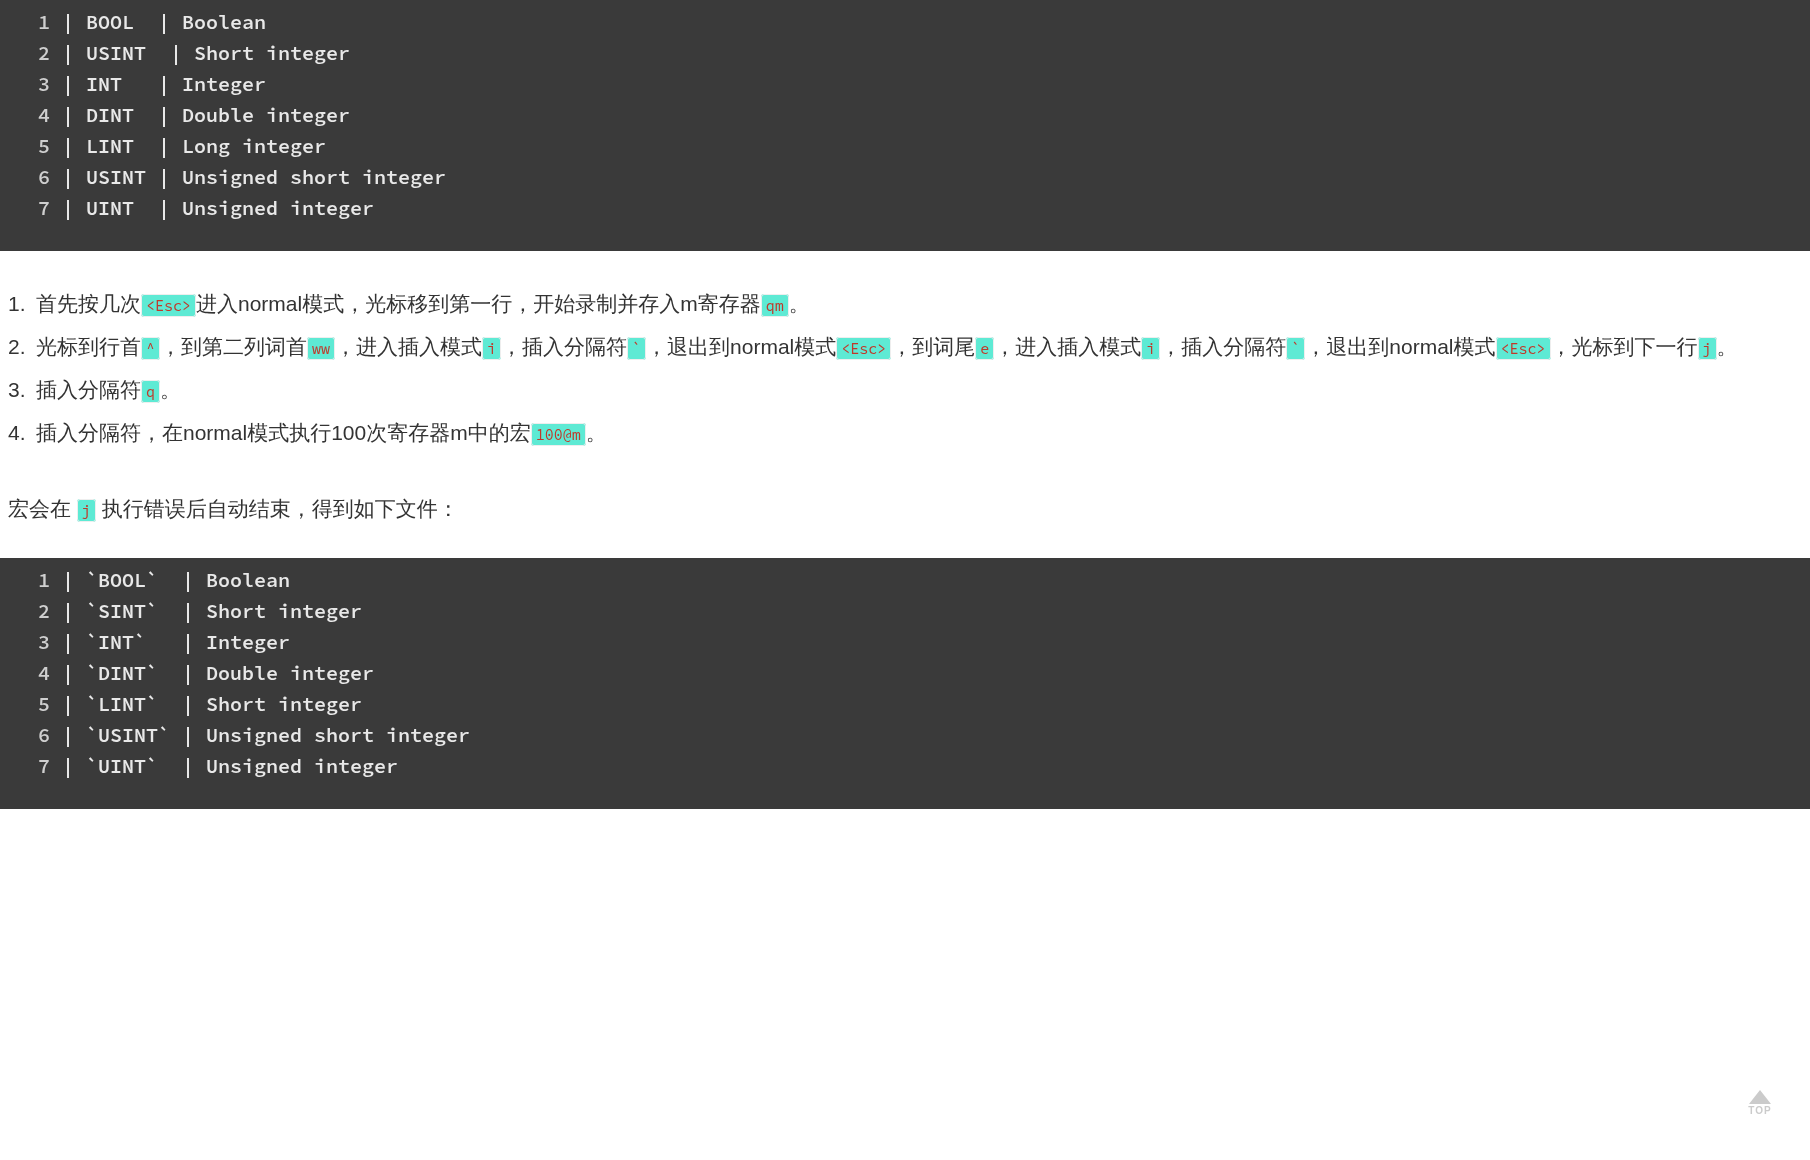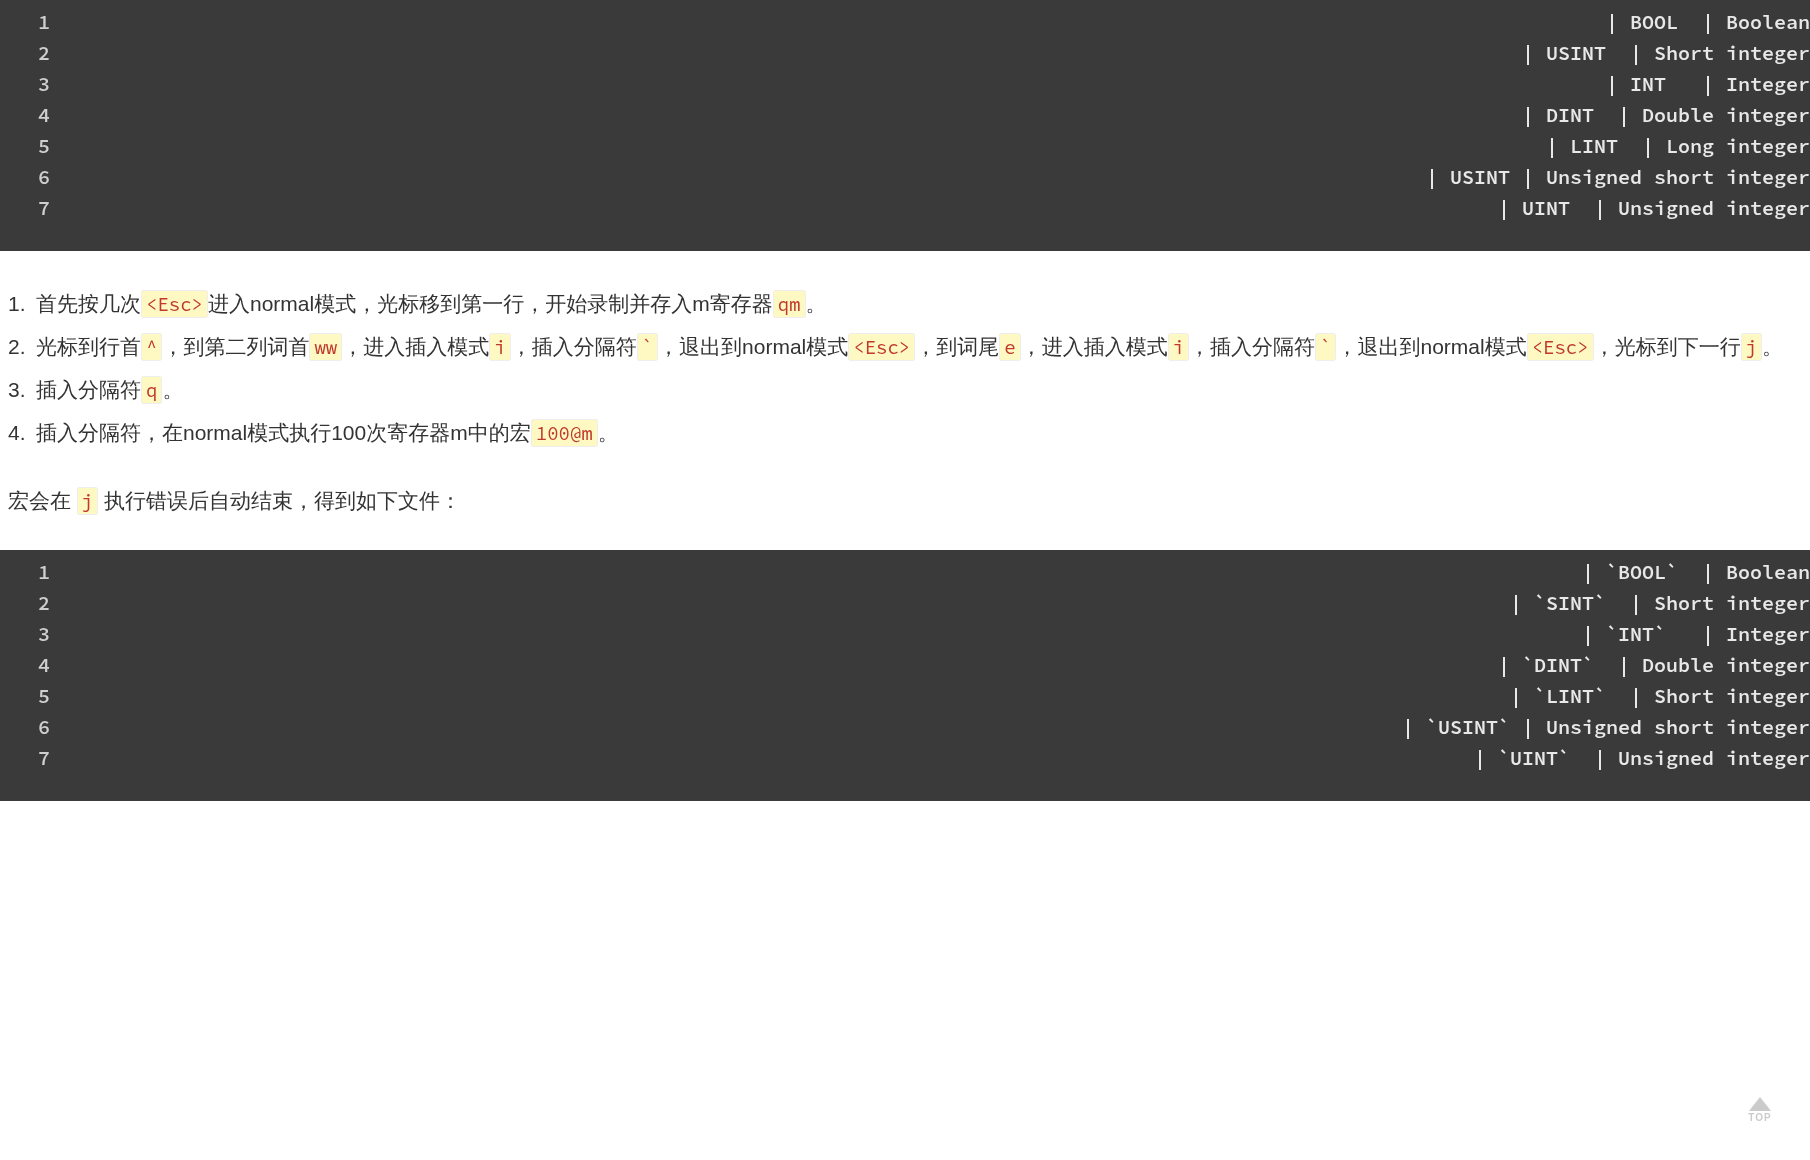--- a/index.html
+++ b/index.html
@@ -26,21 +26,20 @@
     }
     .lineno {
       width: 62px;
       text-align: right;
       color: #cfcfcf;
       padding-right: 12px;
       flex-shrink: 0;
     }
     .code-text {
       flex: 1;
-      text-align: right;
     }
     .prose {
       padding: 34px 8px 30px 8px;
     }
     ol.steps {
       list-style: none;
       counter-reset: step;
     }
     ol.steps > li {
       counter-increment: step;
@@ -51,39 +50,38 @@
     }
     ol.steps > li::before {
       content: counter(step) ".";
       position: absolute;
       left: 0;
       top: 0;
     }
     code.k {
       font-family: "SFMono-Regular", Consolas, "Source Code Pro", Menlo, monospace;
       color: #c0392b;
-      background: #fef9c3;
+      background: #5eead4;
       border: 1px solid #eee;
       border-radius: 3px;
       padding: 1px 4px;
-      font-size: 19px;
+      font-size: 15px;
     }
     .after-para {
-      margin-top: 31px;
+      margin-top: 39px;
     }
     .top-btn {
       position: fixed;
       right: 28px;
       bottom: 26px;
       width: 44px;
       height: 44px;
       display: flex;
       flex-direction: column;
       align-items: center;
-      justify-content: center;
       color: #6a6a6a;
       opacity: 0.35;
       font-size: 10px;
       cursor: pointer;
     }
     .top-btn svg { display: block; }
     .top-btn span { margin-top: -2px; letter-spacing: 1px; font-weight: 600; }
   </style>
 </head>
 <body>

